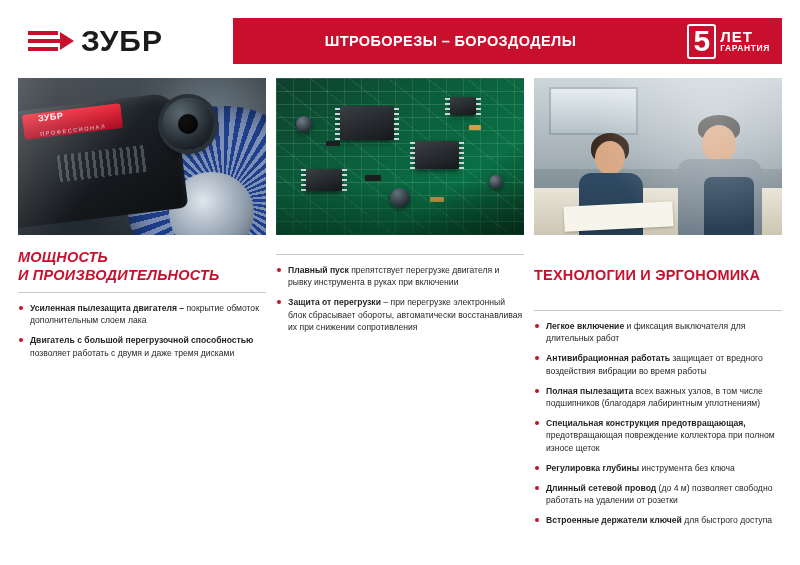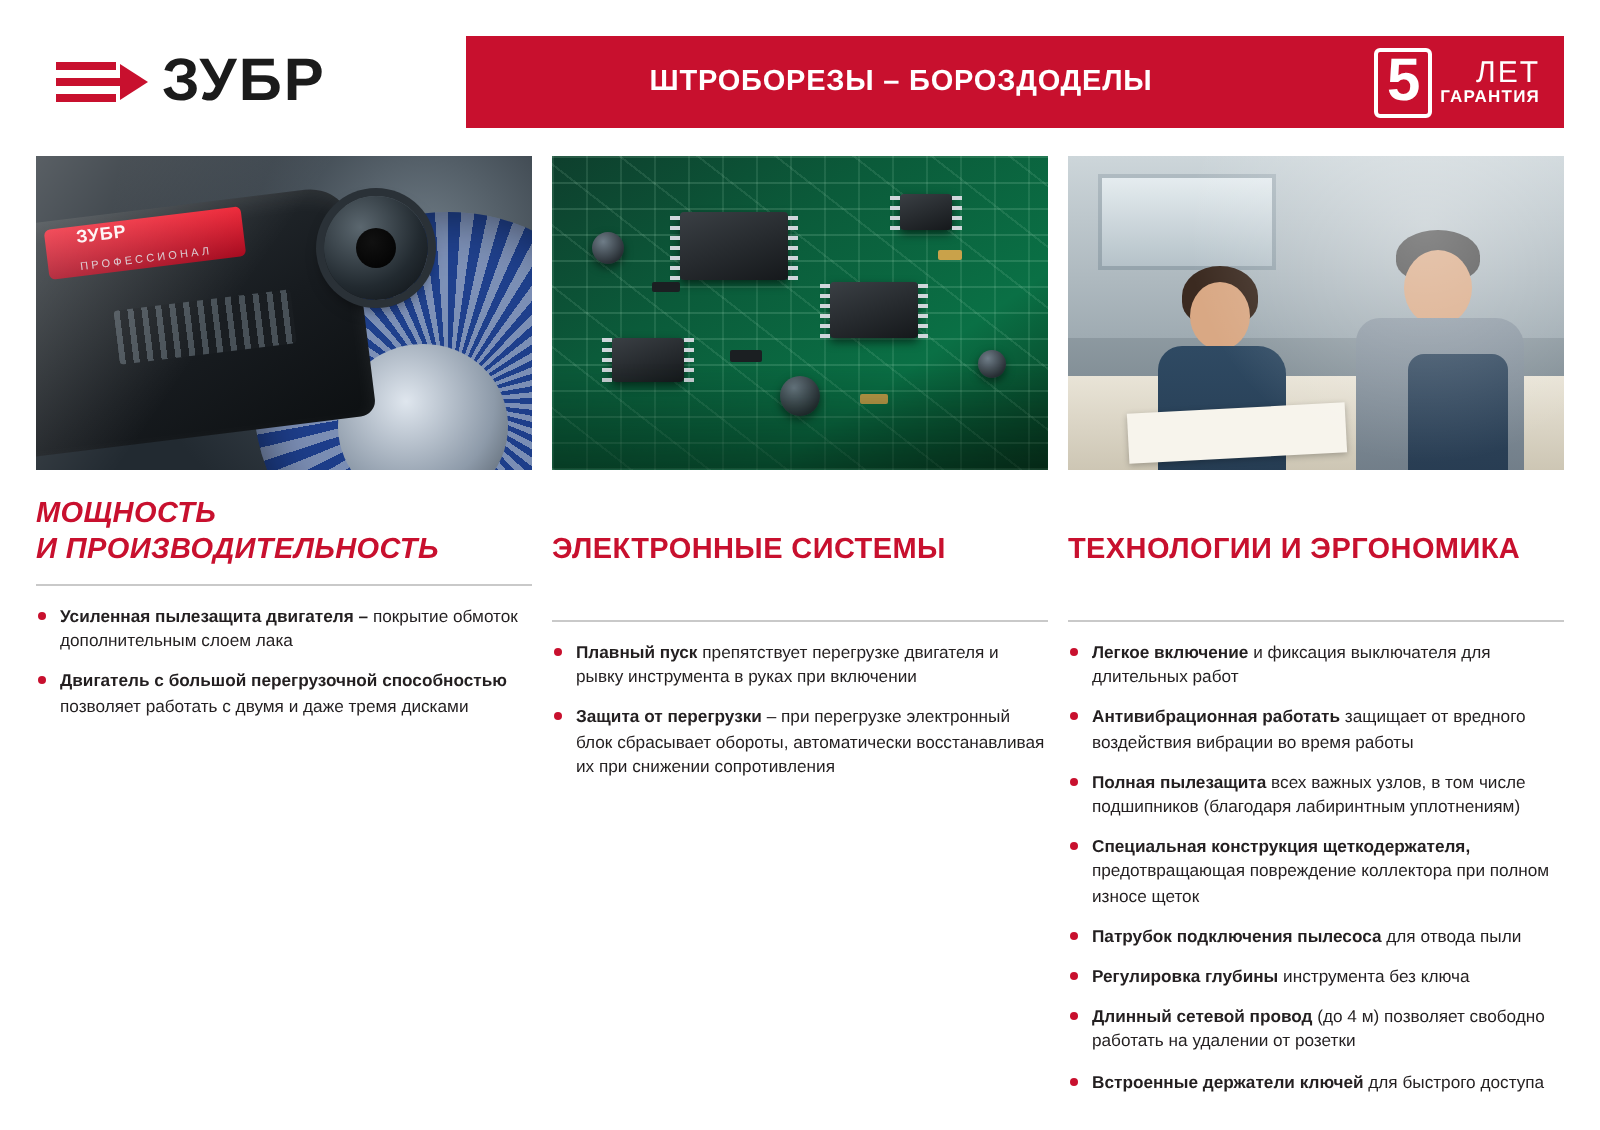--- a/index.html
+++ b/index.html
@@ -101,23 +101,22 @@
     border: 2px solid #fff;
     border-radius: 3px;
     padding: 0 4px 1px 4px;
     margin-right: 4px;
   }
   .guarantee .gstack {
     line-height: 1.05;
   }
   .guarantee .glet {
     font-size: 15px;
-    font-weight: normal;
+    font-weight: bold;
     letter-spacing: 1px;
-    text-align: right;
   }
   .guarantee .gwarr {
     font-size: 8.5px;
     font-weight: bold;
     letter-spacing: 0.6px;
   }
 
   
   .photos {
     position: absolute;
@@ -515,41 +514,37 @@
         <div>И ПРОИЗВОДИТЕЛЬНОСТЬ</div>
       </div>
       <div class="col-rule"></div>
       <ul class="features">
         <li><b>Усиленная пылезащита двигателя –</b><span> покрытие обмоток дополнительным слоем лака</span></li>
         <li><b>Двигатель с большой перегрузочной способностью</b><span> позволяет работать с двумя и даже тремя дисками</span></li>
       </ul>
     </div>
 
     <div class="col c2">
-      <div class="col-title">
-        <div>ЭЛЕКТРОННЫЕ СИСТЕМЫ</div>
-      </div>
       <div class="col-rule"></div>
       <ul class="features">
         <li><b>Плавный пуск</b><span> препятствует перегрузке двигателя и рывку инструмента в руках при включении</span></li>
         <li><b>Защита от перегрузки</b><span> – при перегрузке электронный блок сбрасывает обороты, автоматически восстанавливая их при снижении сопротивления</span></li>
       </ul>
     </div>
 
     <div class="col c3">
       <div class="col-title">
         <div>ТЕХНОЛОГИИ И ЭРГОНОМИКА</div>
       </div>
       <div class="col-rule"></div>
       <ul class="features">
         <li><b>Легкое включение</b><span> и фиксация выключателя для длительных работ</span></li>
         <li><b>Антивибрационная работать</b><span> защищает от вредного воздействия вибрации во время работы</span></li>
         <li><b>Полная пылезащита</b><span> всех важных узлов, в том числе подшипников (благодаря лабиринтным уплотнениям)</span></li>
-        <li><b>Специальная конструкция щеткодержателя,</b><span> предотвращающая повреждение коллектора при полном износе щеток</span></li>
-        <li><b>Патрубок подключения пылесоса</b><span> для отвода пыли</span></li>
+        <li><b>Специальная конструкция предотвращающая,</b><span> предотвращающая повреждение коллектора при полном износе щеток</span></li>
         <li><b>Регулировка глубины</b><span> инструмента без ключа</span></li>
         <li><b>Длинный сетевой провод</b><span> (до 4 м) позволяет свободно работать на удалении от розетки</span></li>
         <li><b>Встроенные держатели ключей</b><span> для быстрого доступа</span></li>
       </ul>
     </div>
 
   </div>
 
 </div>
 

